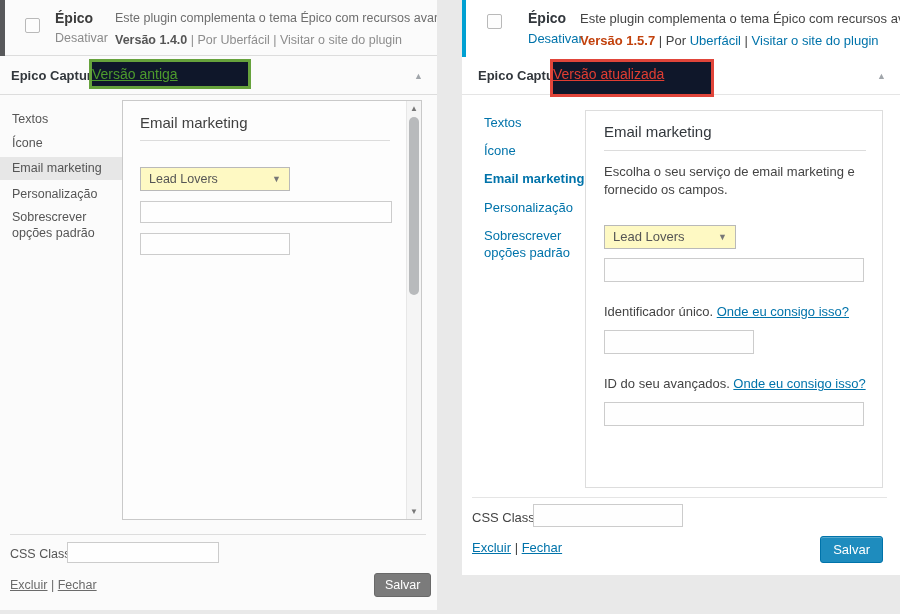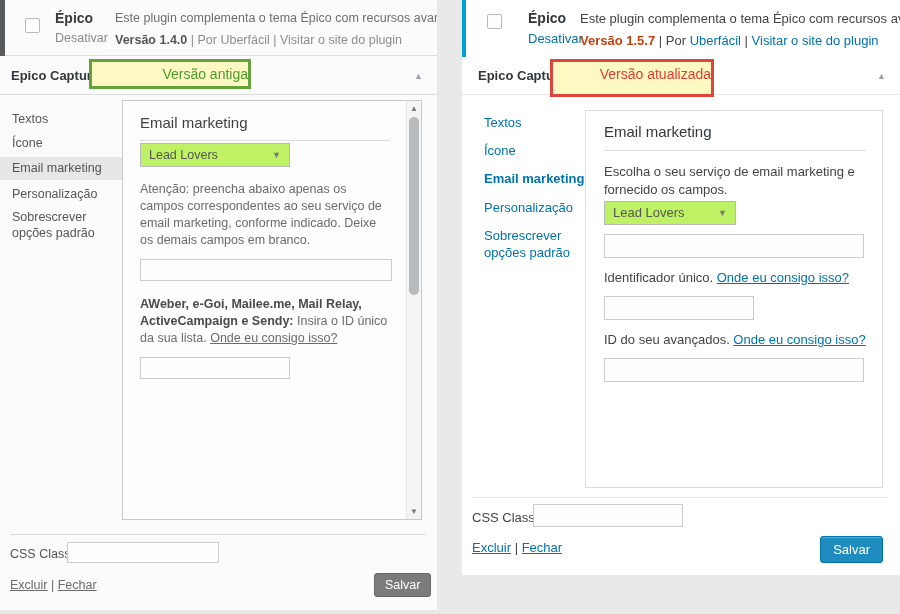--- a/index.html
+++ b/index.html
@@ -16,32 +16,32 @@
   .l-check { left:25px; top:18px; }
   .l-title { position:absolute; left:55px; top:10px; font-size:14px; font-weight:bold; color:#3c3c3c; }
   .l-deact { position:absolute; left:55px; top:31px; color:#8a8a8a; cursor:pointer; }
   .l-desc { position:absolute; left:115px; top:11px; width:322px; white-space:nowrap; overflow:hidden; color:#6e6e6e; }
   .l-verline { position:absolute; left:115px; top:33px; color:#8d8d8d; white-space:nowrap;text-align:right; }
   .l-verline b { color:#555; }
   .l-verline .glink { color:#8d8d8d; text-decoration:none; cursor:pointer; }
   .l-header { position:absolute; left:0; top:57px; width:100%; height:38px; border-bottom:1px solid #ddd; }
   .l-header .wtitle { position:absolute; left:11px; top:11px; font-size:13px; font-weight:bold; color:#32373c; }
   .toggle-arrow { position:absolute; right:14px; top:14px; font-size:9px; color:#a0a5aa; cursor:pointer; }
-  .lbl-box { position:absolute; background:#fef9c3; text-align:right; font-size:14px; line-height:24px; z-index:6; }
+  .lbl-box { position:absolute; background:#0f172a; text-align:left; font-size:14px; line-height:24px; z-index:6;text-decoration:underline; }
   .lbl-old { left:89px; top:59px; width:162px; height:30px; border:3px solid #66a23c; color:#4d9b2d; }
   .lbl-new { left:88px; top:59px; width:164px; height:38px; border:3px solid #e0453a; color:#e03d32; }
 
   .l-side-item { position:absolute; left:12px; color:#555; cursor:pointer; line-height:16px; }
   .l-side-hl { position:absolute; left:0; top:157px; width:122px; height:23px; background:#e7e7e7; }
 
   .l-content { position:absolute; left:122px; top:100px; width:300px; height:420px; background:#fdfdfd; border:1px solid #c9c9c9; }
   .l-inner { position:absolute; left:17px; top:13px; width:250px; line-height:17px; color:#6b6b6b; }
   .panel-h3 { font-size:15px; font-weight:normal; color:#404040; padding-bottom:9px; border-bottom:1px solid #dcdcdc; }
   .l-q { margin-top:12px; }
-  .dropdown { margin-top:2px; border:1px solid #b9b9b9; background:#bef264; height:24px; line-height:22px; padding:0 8px; color:#555; position:relative; cursor:pointer; }
+  .dropdown { margin-top:26px; border:1px solid #b9b9b9; background:#fef9c3; height:24px; line-height:22px; padding:0 8px; color:#555; position:relative; cursor:pointer; }
   .dd-left { width:150px; }
   .dd-caret { position:absolute; right:8px; top:0; font-size:9px; color:#777; }
   .l-notice { margin-top:14px; }
   .l-para { margin-top:15px; }
   .l-para b { color:#4a4a4a; }
   .glink2 { color:#6b6b6b; text-decoration:underline; cursor:pointer; }
   .tinput { display:block; border:1px solid #ccc; background:#fefefe; height:22px; outline:none; font-family:inherit; }
   .l-in1 { margin-top:10px; width:252px; }
   .l-in2 { margin-top:10px; width:150px; }
 
@@ -72,21 +72,21 @@
 
   .r-side-item { position:absolute; left:22px; color:#0073aa; cursor:pointer; line-height:17px; }
   .r-side-bold { font-weight:bold; }
 
   .r-content { position:absolute; left:123px; top:110px; width:298px; height:378px; background:#fff; border:1px solid #ddd; }
   .r-inner { position:absolute; left:18px; top:12px; width:262px; line-height:18px; color:#444; }
   .r-h3 { color:#32373c; }
   .r-intro { margin-top:12px; }
   .dd-right { width:132px; }
   .r-flabel1 { margin-top:26px; }
-  .r-flabel { margin-top:11px; }
+  .r-flabel { margin-top:21px; }
   .r-in-wide { margin-top:9px; width:260px; height:24px; }
   .r-in-med { margin-top:9px; width:150px; height:24px; }
 
   .r-hr { position:absolute; left:10px; right:13px; top:497px; border-top:1px solid #e5e5e5; }
   .r-css-label { position:absolute; left:10px; top:510px; }
   .r-css-input { position:absolute; left:71px; top:504px; width:150px; height:23px; }
   .r-footlinks { position:absolute; left:10px; top:540px; }
   .r-save { position:absolute; right:17px; top:536px; background:#1e8cbe; border:1px solid #0073aa; border-radius:3px; color:#fff; font-size:13px; padding:5px 12px; cursor:pointer; box-shadow:inset 0 1px 0 rgba(255,255,255,.25); }
 </style>
 </head>
@@ -124,25 +124,21 @@
     <div class="l-side-item" style="top:186px;">Personalização</div>
     <div class="l-side-item" style="top:209px; width:112px;">Sobrescrever opções padrão</div>
 
     <div class="l-content">
       <div class="l-inner">
         <div class="panel-h3">Email marketing</div>
         <div class="dropdown dd-left">
           <span>Lead Lovers</span>
           <span class="dd-caret">▼</span>
         </div>
-        <div class="l-notice">Atenção: preencha abaixo apenas os campos correspondentes ao seu serviço de email marketing, conforme indicado. Deixe os demais campos em branco.</div>
         <input type="text" class="tinput l-in1" style="">
-        <div class="l-para">
-          <b>AWeber, e-Goi, Mailee.me, Mail Relay, ActiveCampaign e Sendy:</b><span> Insira o ID único da sua lista. </span><a class="glink2">Onde eu consigo isso?</a>
-        </div>
         <input type="text" class="tinput l-in2" style="">
       </div>
       <div class="scrollbar">
         <div class="sb-up">▲</div>
         <div class="sb-thumb"></div>
         <div class="sb-down">▼</div>
       </div>
     </div>
 
     <div class="l-hr"></div>

